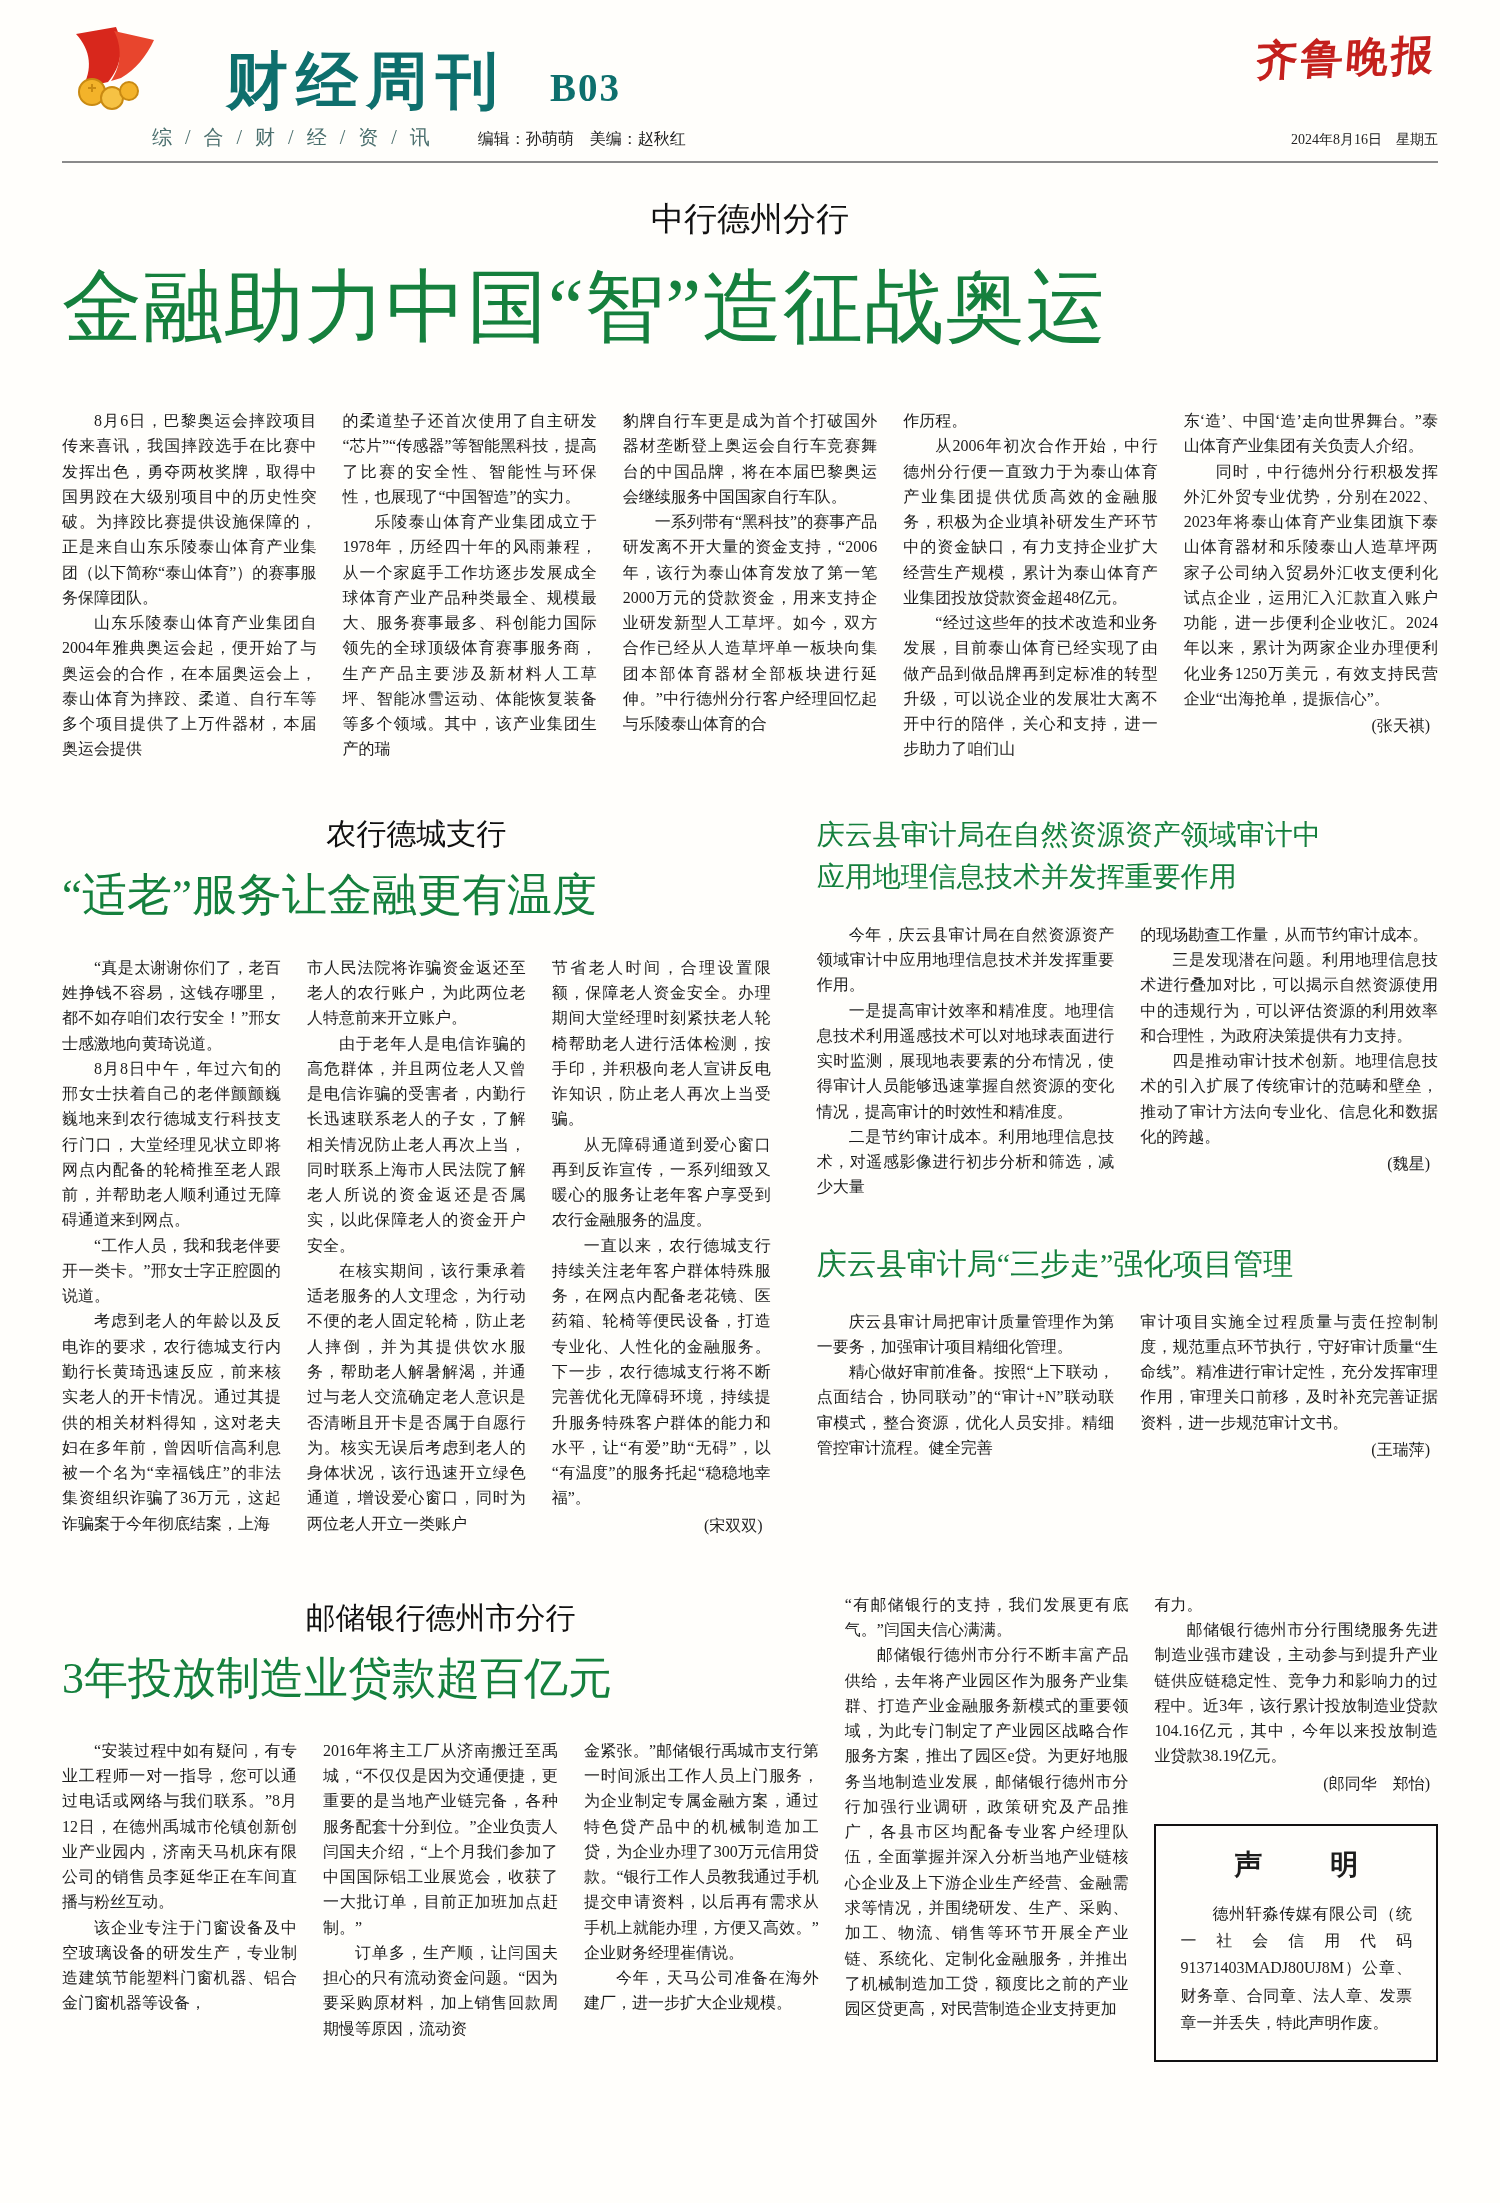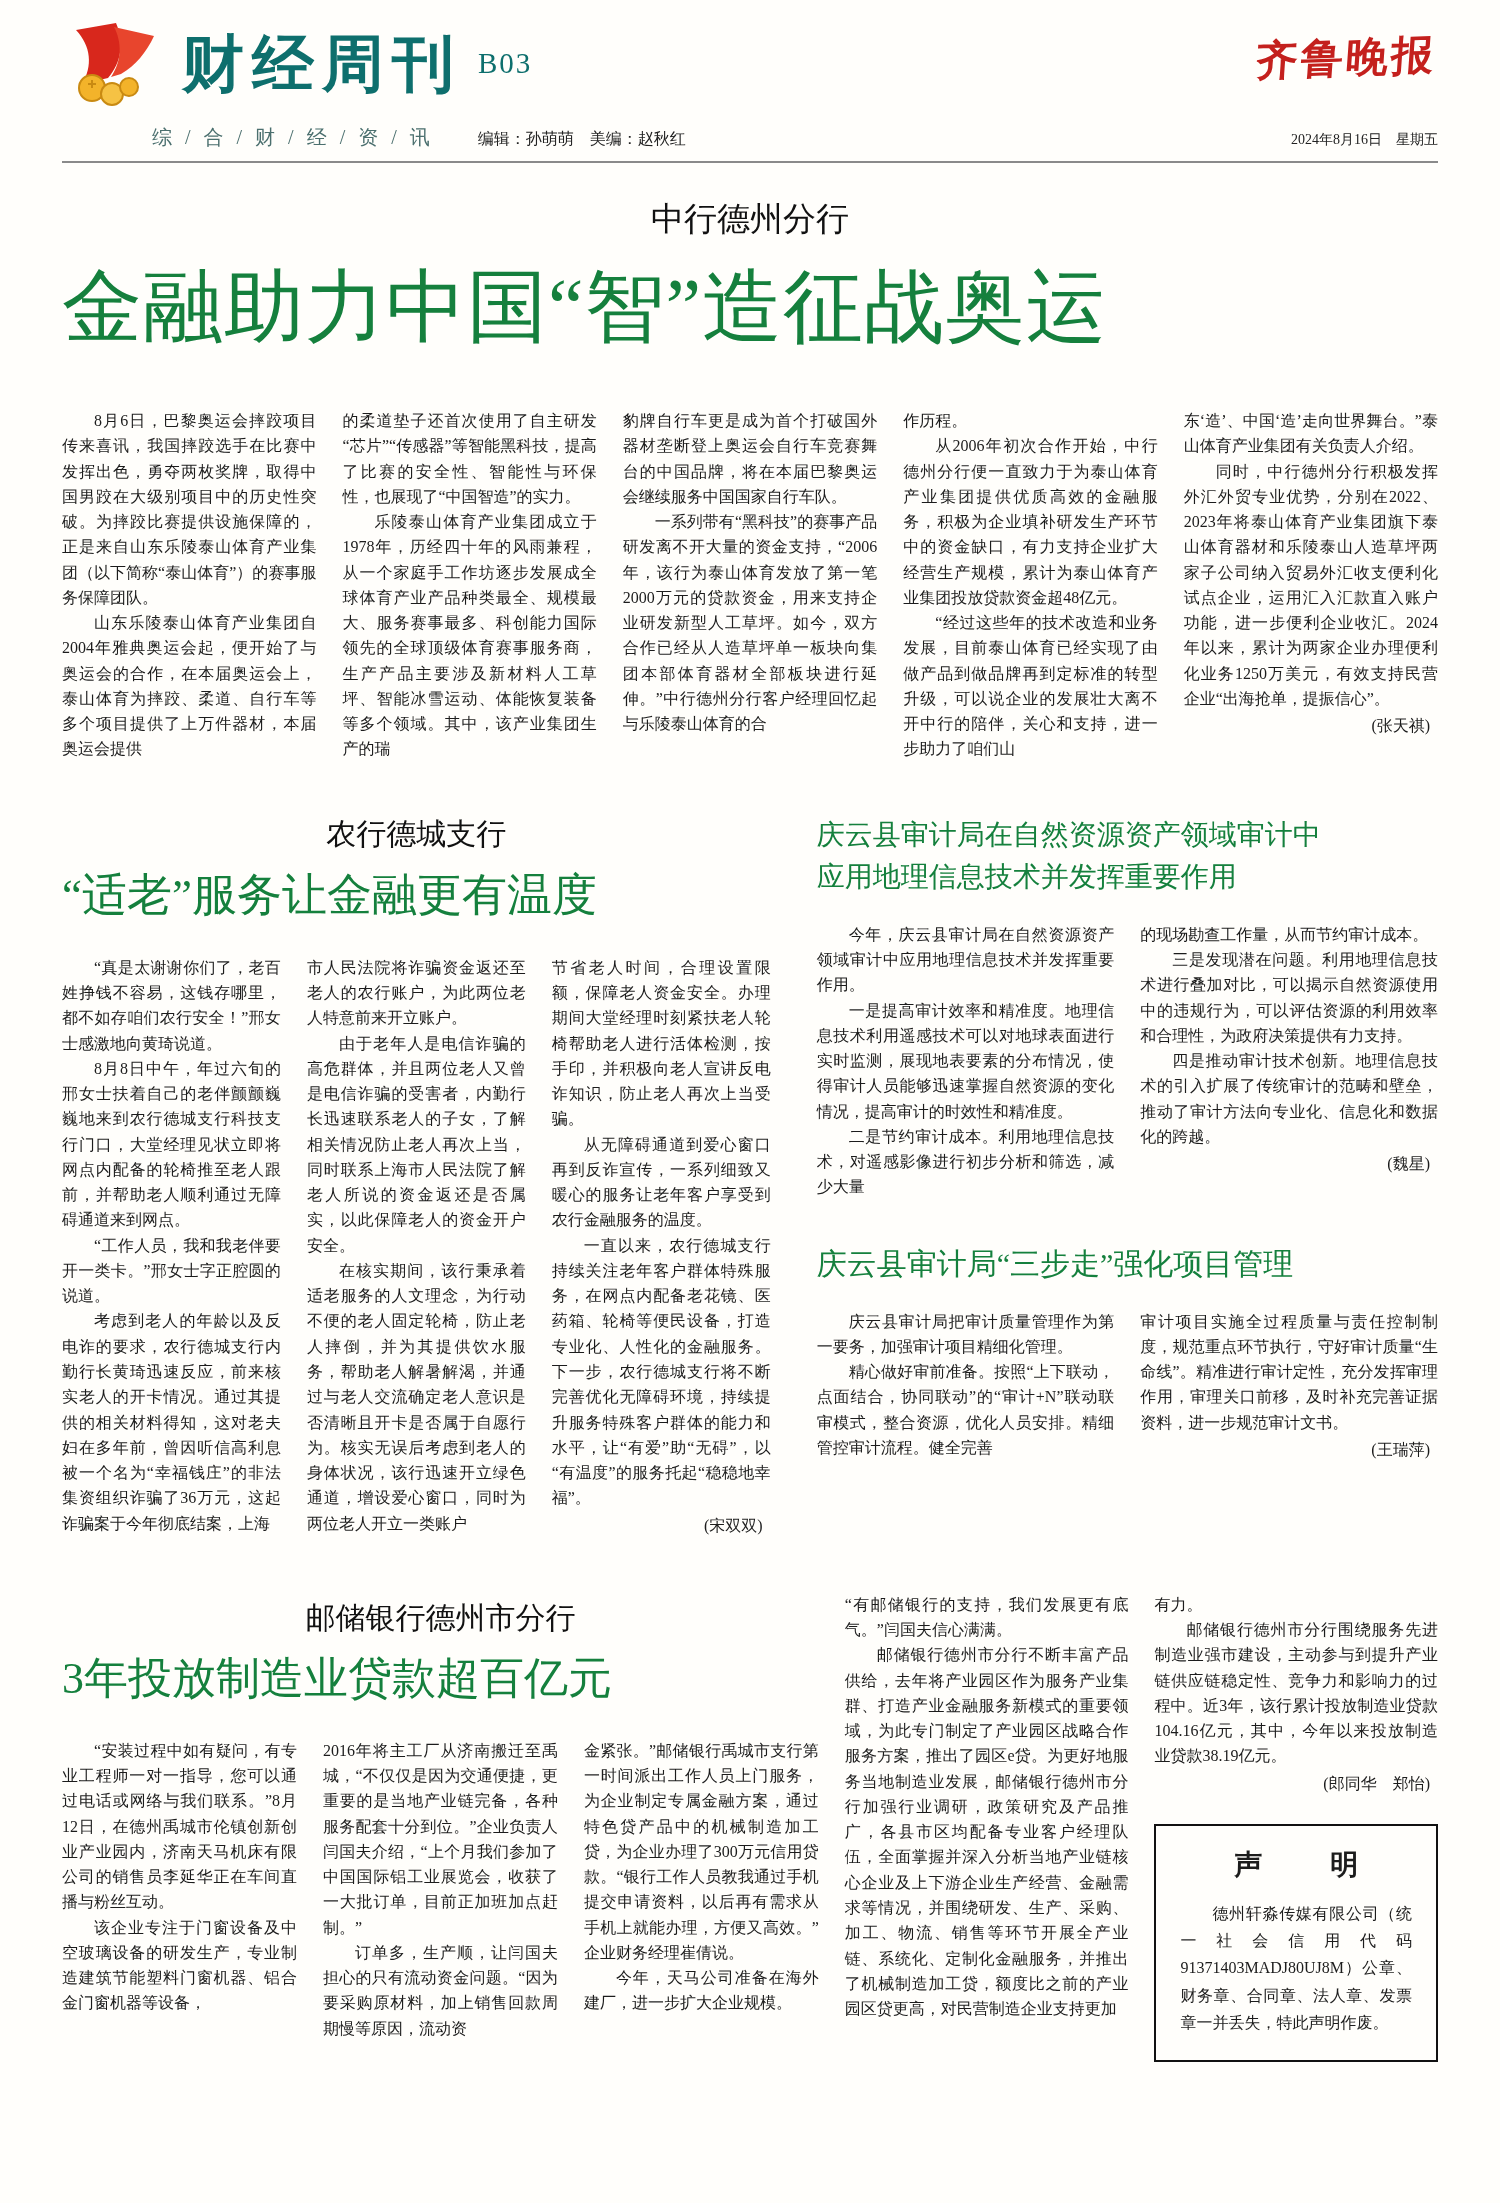--- a/index.html
+++ b/index.html
@@ -2,24 +2,24 @@
 <html lang="zh"><head>
 <meta charset="utf-8">
 <title>财经周刊 B03</title>
 <style>
   * { box-sizing: border-box; }
   html, body { margin:0; padding:0; background:#ffffff; }
   body { width:1500px; font-family:"Liberation Serif","DejaVu Serif",serif; color:#1c1c1c; }
   .page { width:1500px; min-height:2203px; background:#fffefb; padding:16px 62px 40px; }
 
   
-  .header-top { position:relative; display:flex; align-items:center; height:96px; }
+  .header-top { position:relative; display:flex; align-items:flex-end; height:96px;gap:44px; }
   .logo { width:104px; height:88px; flex:0 0 auto; margin-right:16px; }
   .masthead-title { font-size:62px; font-weight:bold; color:var(--teal); letter-spacing:8px; line-height:1; }
-  .page-no { font-size:29px; font-weight:normal; color:var(--teal); margin-left:16px; letter-spacing:2px; padding-bottom:2px; }
+  .page-no { font-size:39px; font-weight:bold; color:var(--teal); margin-left:0; letter-spacing:2px; padding-bottom:2px; }
   .brand { position:absolute; right:2px; top:14px; font-size:42px; font-weight:bold; color:var(--red);
            transform:skewX(-6deg) rotate(-2deg); letter-spacing:3px; }
   .header-sub { display:flex; align-items:baseline; margin-top:12px; padding-bottom:10px; border-bottom:2px solid #8a8a8a; }
   .tagline { margin-left:90px; color:#4b6f6e; font-size:20px; letter-spacing:4px; }
   .editors { margin-left:44px; color:#222; font-size:16px; }
   .date { margin-left:auto; color:#222; font-size:14px; }
 
   
   .kicker { text-align:center; color:#111; font-weight:normal; }
   .headline { text-align:left; font-weight:normal; color:#15803d; margin:0; }

